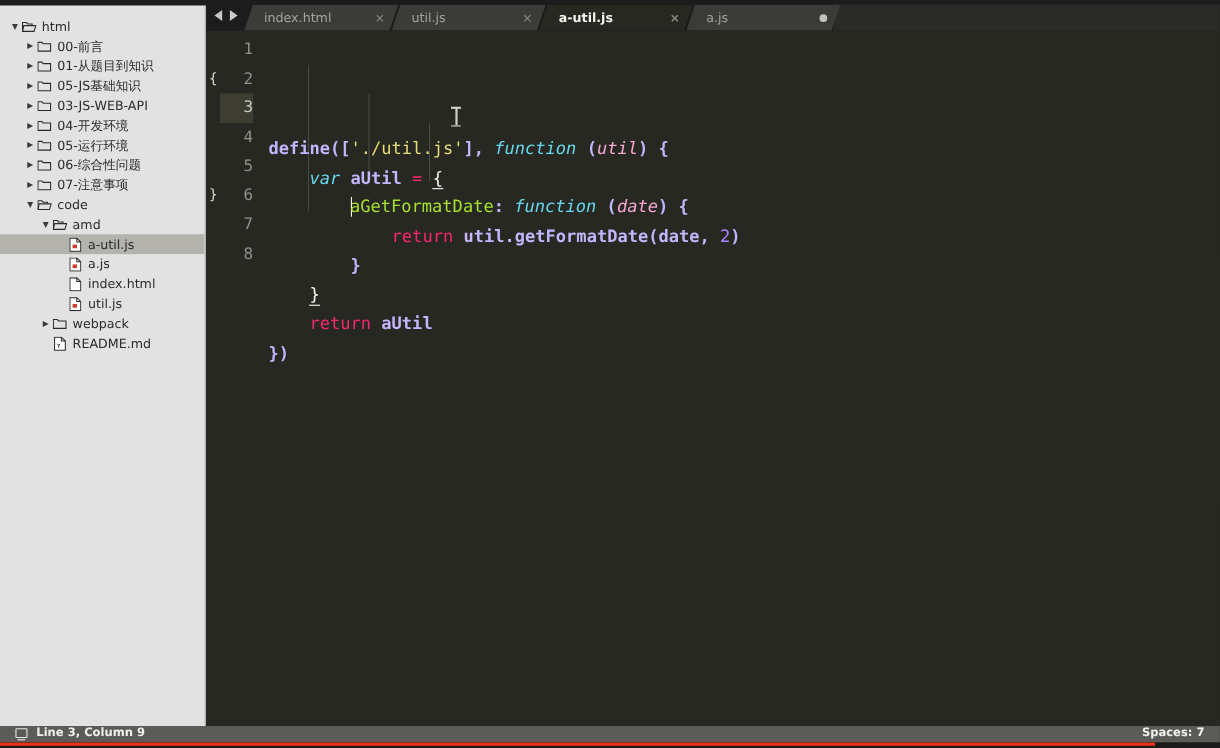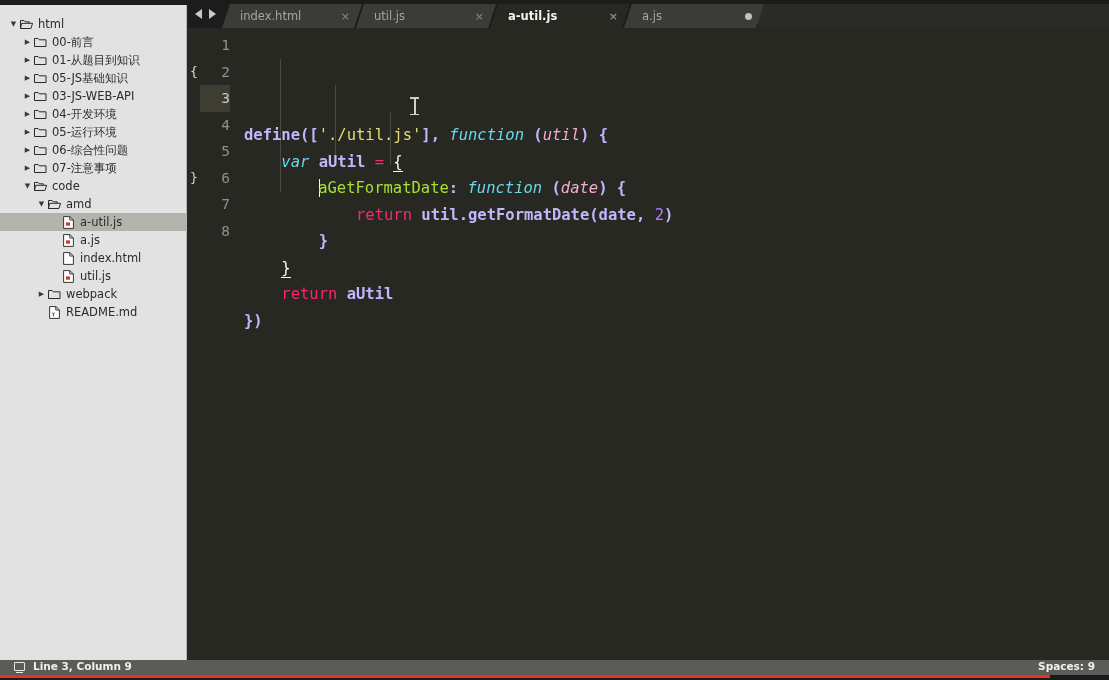--- a/index.html
+++ b/index.html
@@ -476,19 +476,19 @@
       </div>
     </div>
   </div>
 
   <div class="statusbar">
     <div class="sb-left">
       <div class="sb-icon"></div>
       <span>Line 3, Column 9</span>
     </div>
     <div class="sb-right">
-      <span>Spaces: 9</span>
+      <span>Spaces: 7</span>
     </div>
   </div>
 
 
   <div class="redline"></div>
 </div>
 
 </body></html>

